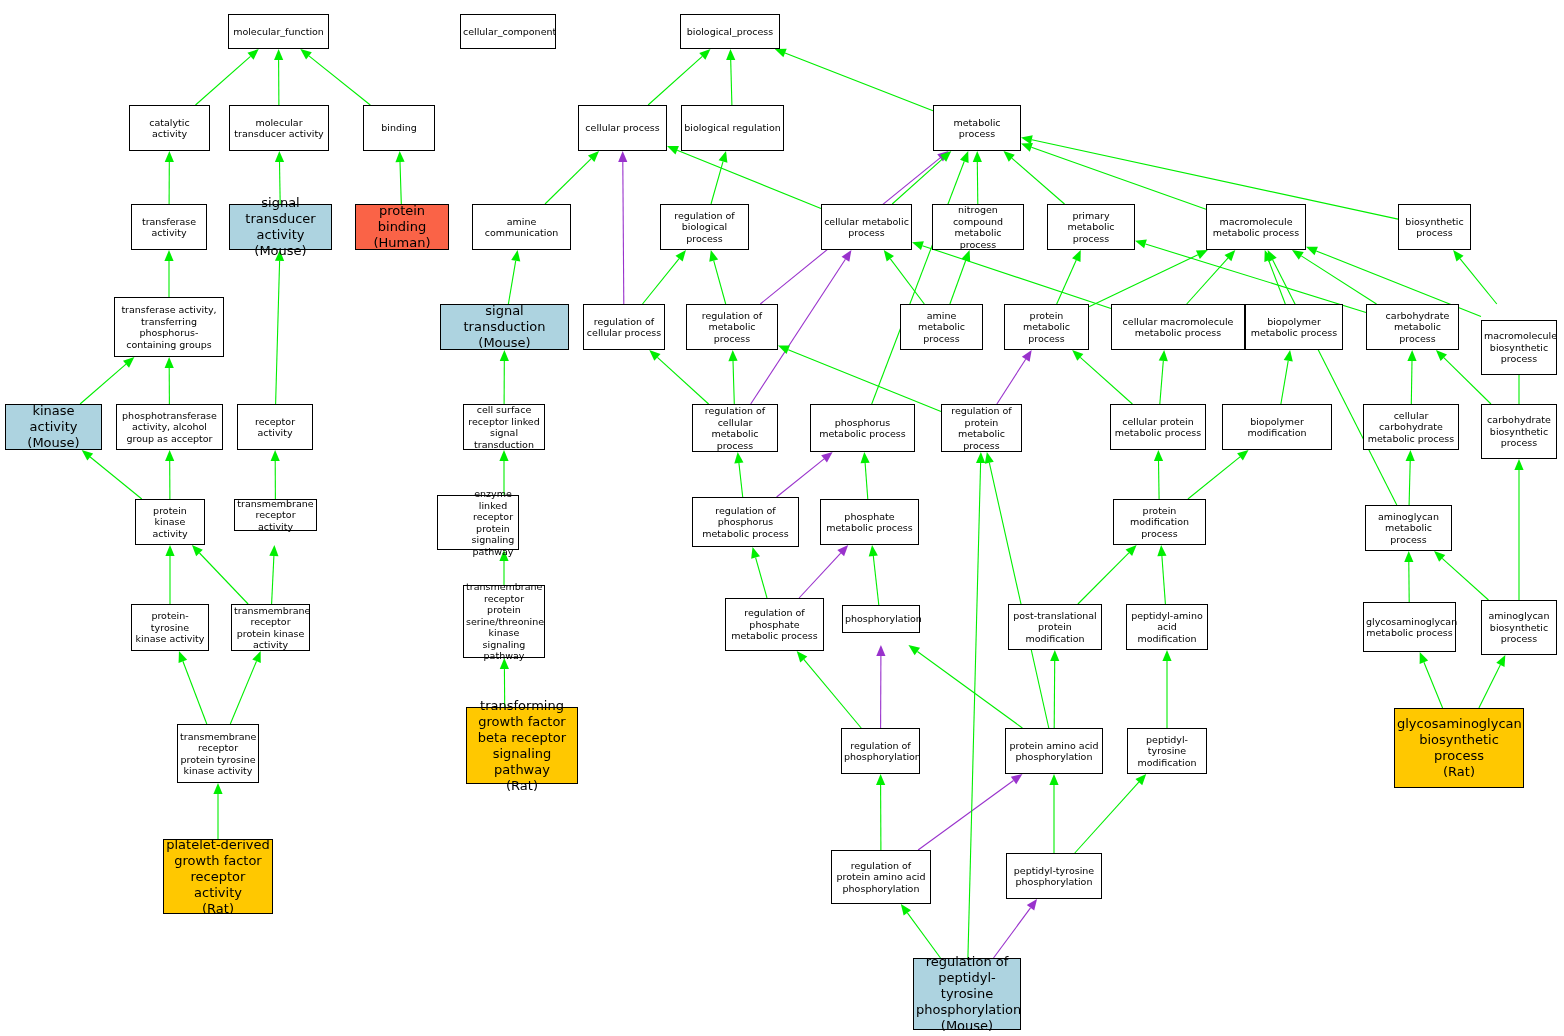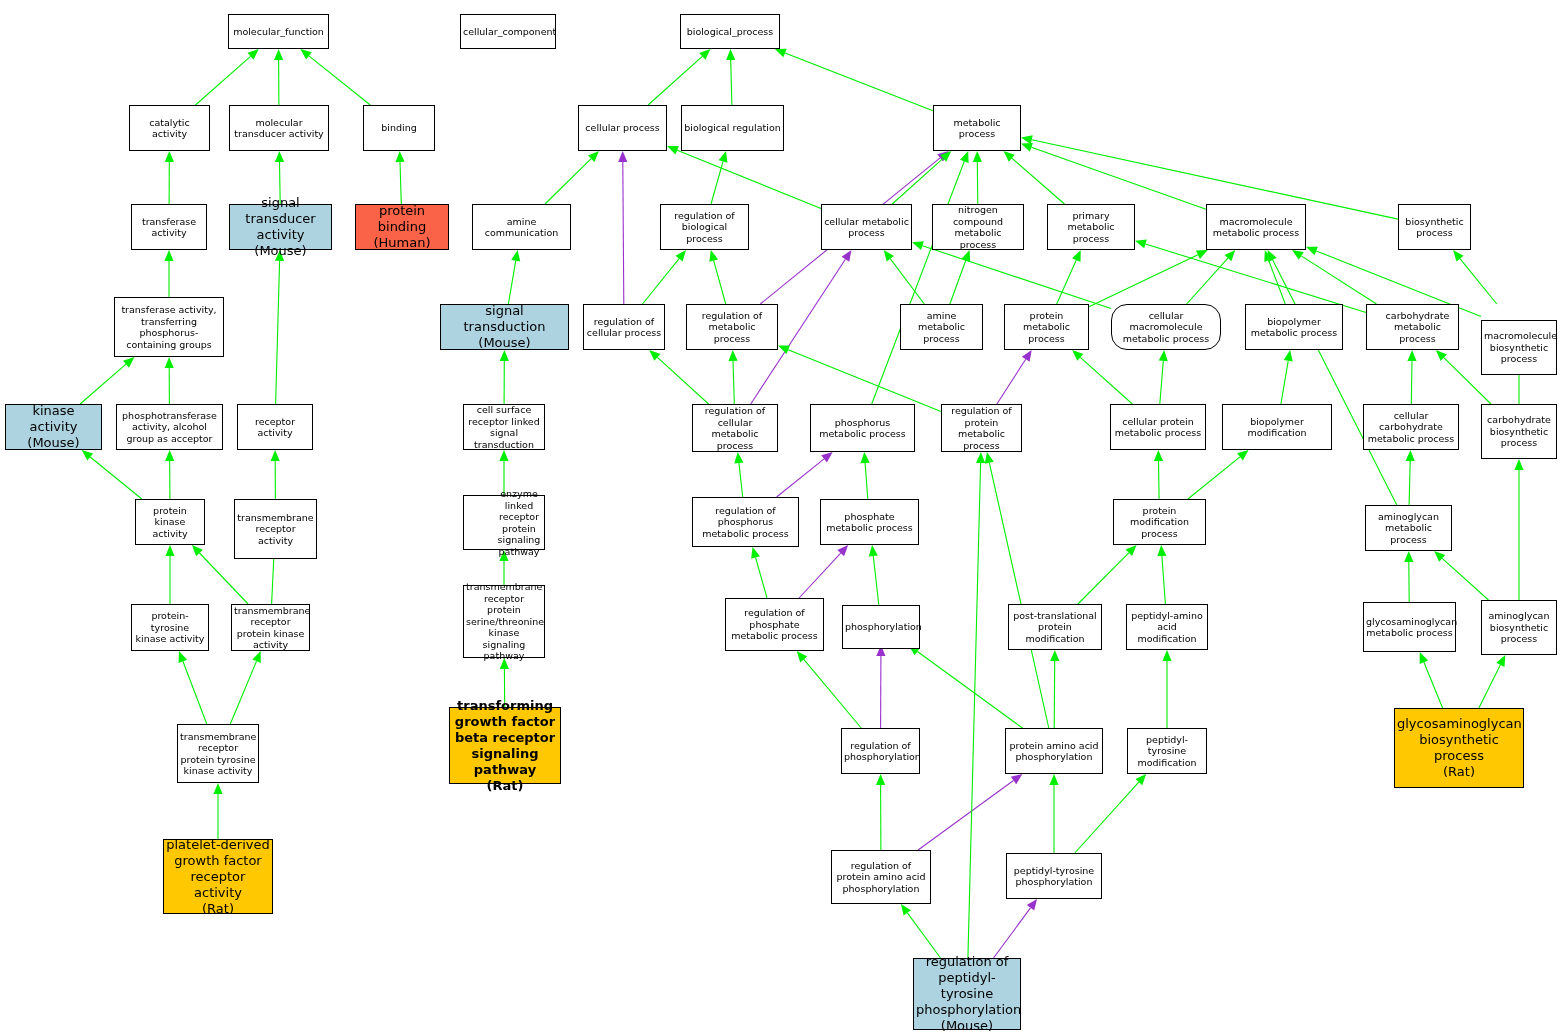--- a/index.html
+++ b/index.html
@@ -458,21 +458,21 @@
       </div>
       <div class="node" style="left: 686px; top: 304px; width: 92px; height: 46px;">
         <span class="lbl">regulation of metabolic process</span>
       </div>
       <div class="node" style="left: 900px; top: 304px; width: 83px; height: 46px;">
         <span class="lbl">amine metabolic process</span>
       </div>
       <div class="node" style="left: 1004px; top: 304px; width: 85px; height: 46px;">
         <span class="lbl">protein metabolic process</span>
       </div>
-      <div class="node" style="left: 1111px; top: 304px; width: 110px; height: 46px; border-radius: 16px;">
+      <div class="node" style="left: 1111px; top: 304px; width: 134px; height: 46px;">
         <span class="lbl">cellular macromolecule metabolic process</span>
       </div>
       <div class="node" style="left: 1245px; top: 304px; width: 98px; height: 46px;">
         <span class="lbl">biopolymer metabolic process</span>
       </div>
       <div class="node" style="left: 1366px; top: 304px; width: 93px; height: 46px; padding-left: 12px;">
         <span class="lbl">carbohydrate metabolic process</span>
       </div>
       <div class="node" style="left: 1481px; top: 304px; width: 76px; height: 55px; margin-top: 16px;">
         <span class="lbl">macromolecule biosynthetic process</span>
@@ -506,24 +506,24 @@
       </div>
       <div class="node" style="left: 1363px; top: 404px; width: 96px; height: 46px;">
         <span class="lbl">cellular carbohydrate metabolic process</span>
       </div>
       <div class="node" style="left: 1481px; top: 404px; width: 76px; height: 55px;">
         <span class="lbl">carbohydrate biosynthetic process</span>
       </div>
       <div class="node" style="left: 135px; top: 499px; width: 70px; height: 46px;">
         <span class="lbl">protein kinase activity</span>
       </div>
-      <div class="node" style="left: 234px; top: 499px; width: 83px; height: 60px;">
+      <div class="node" style="left: 234px; top: 499px; width: 83px; height: 32px;">
         <span class="lbl">transmembrane receptor activity</span>
       </div>
-      <div class="node" style="left: 463px; top: 495px; width: 82px; height: 55px; padding-left: 32px;">
+      <div class="node" style="left: 437px; top: 495px; width: 82px; height: 55px; padding-left: 32px;">
         <span class="lbl">enzyme linked receptor protein signaling pathway</span>
       </div>
       <div class="node" style="left: 692px; top: 497px; width: 107px; height: 50px;">
         <span class="lbl">regulation of phosphorus metabolic process</span>
       </div>
       <div class="node" style="left: 820px; top: 499px; width: 99px; height: 46px;">
         <span class="lbl">phosphate metabolic process</span>
       </div>
       <div class="node" style="left: 1113px; top: 499px; width: 93px; height: 46px;">
         <span class="lbl">protein modification process</span>
@@ -536,39 +536,39 @@
       </div>
       <div class="node" style="left: 231px; top: 604px; width: 79px; height: 47px;">
         <span class="lbl">transmembrane receptor protein kinase activity</span>
       </div>
       <div class="node" style="left: 463px; top: 585px; width: 82px; height: 73px;">
         <span class="lbl">transmembrane receptor protein serine/threonine kinase signaling pathway</span>
       </div>
       <div class="node" style="left: 725px; top: 598px; width: 99px; height: 53px;">
         <span class="lbl">regulation of phosphate metabolic process</span>
       </div>
-      <div class="node" style="left: 842px; top: 605px; width: 78px; height: 44px;">
+      <div class="node" style="left: 842px; top: 605px; width: 78px; height: 28px;">
         <span class="lbl">phosphorylation</span>
       </div>
       <div class="node" style="left: 1008px; top: 604px; width: 94px; height: 46px;">
         <span class="lbl">post-translational protein modification</span>
       </div>
       <div class="node" style="left: 1126px; top: 604px; width: 82px; height: 46px;">
         <span class="lbl">peptidyl-amino acid modification</span>
       </div>
       <div class="node" style="left: 1363px; top: 602px; width: 93px; height: 50px;">
         <span class="lbl">glycosaminoglycan metabolic process</span>
       </div>
       <div class="node" style="left: 1481px; top: 600px; width: 76px; height: 55px;">
         <span class="lbl">aminoglycan biosynthetic process</span>
       </div>
       <div class="node" style="left: 177px; top: 724px; width: 82px; height: 59px;">
         <span class="lbl">transmembrane receptor protein tyrosine kinase activity</span>
       </div>
-      <div class="node gold big" style="left: 449px; top: 707px; width: 112px; height: 77px; font-weight: bold;">
+      <div class="node gold big" style="left: 466px; top: 707px; width: 112px; height: 77px;">
         <span class="lbl">transforming growth factor beta receptor signaling pathway<br>(Rat)</span>
       </div>
       <div class="node" style="left: 841px; top: 728px; width: 79px; height: 46px;">
         <span class="lbl">regulation of phosphorylation</span>
       </div>
       <div class="node" style="left: 1005px; top: 728px; width: 98px; height: 46px;">
         <span class="lbl">protein amino acid phosphorylation</span>
       </div>
       <div class="node" style="left: 1127px; top: 728px; width: 80px; height: 46px;">
         <span class="lbl">peptidyl-tyrosine modification</span>

